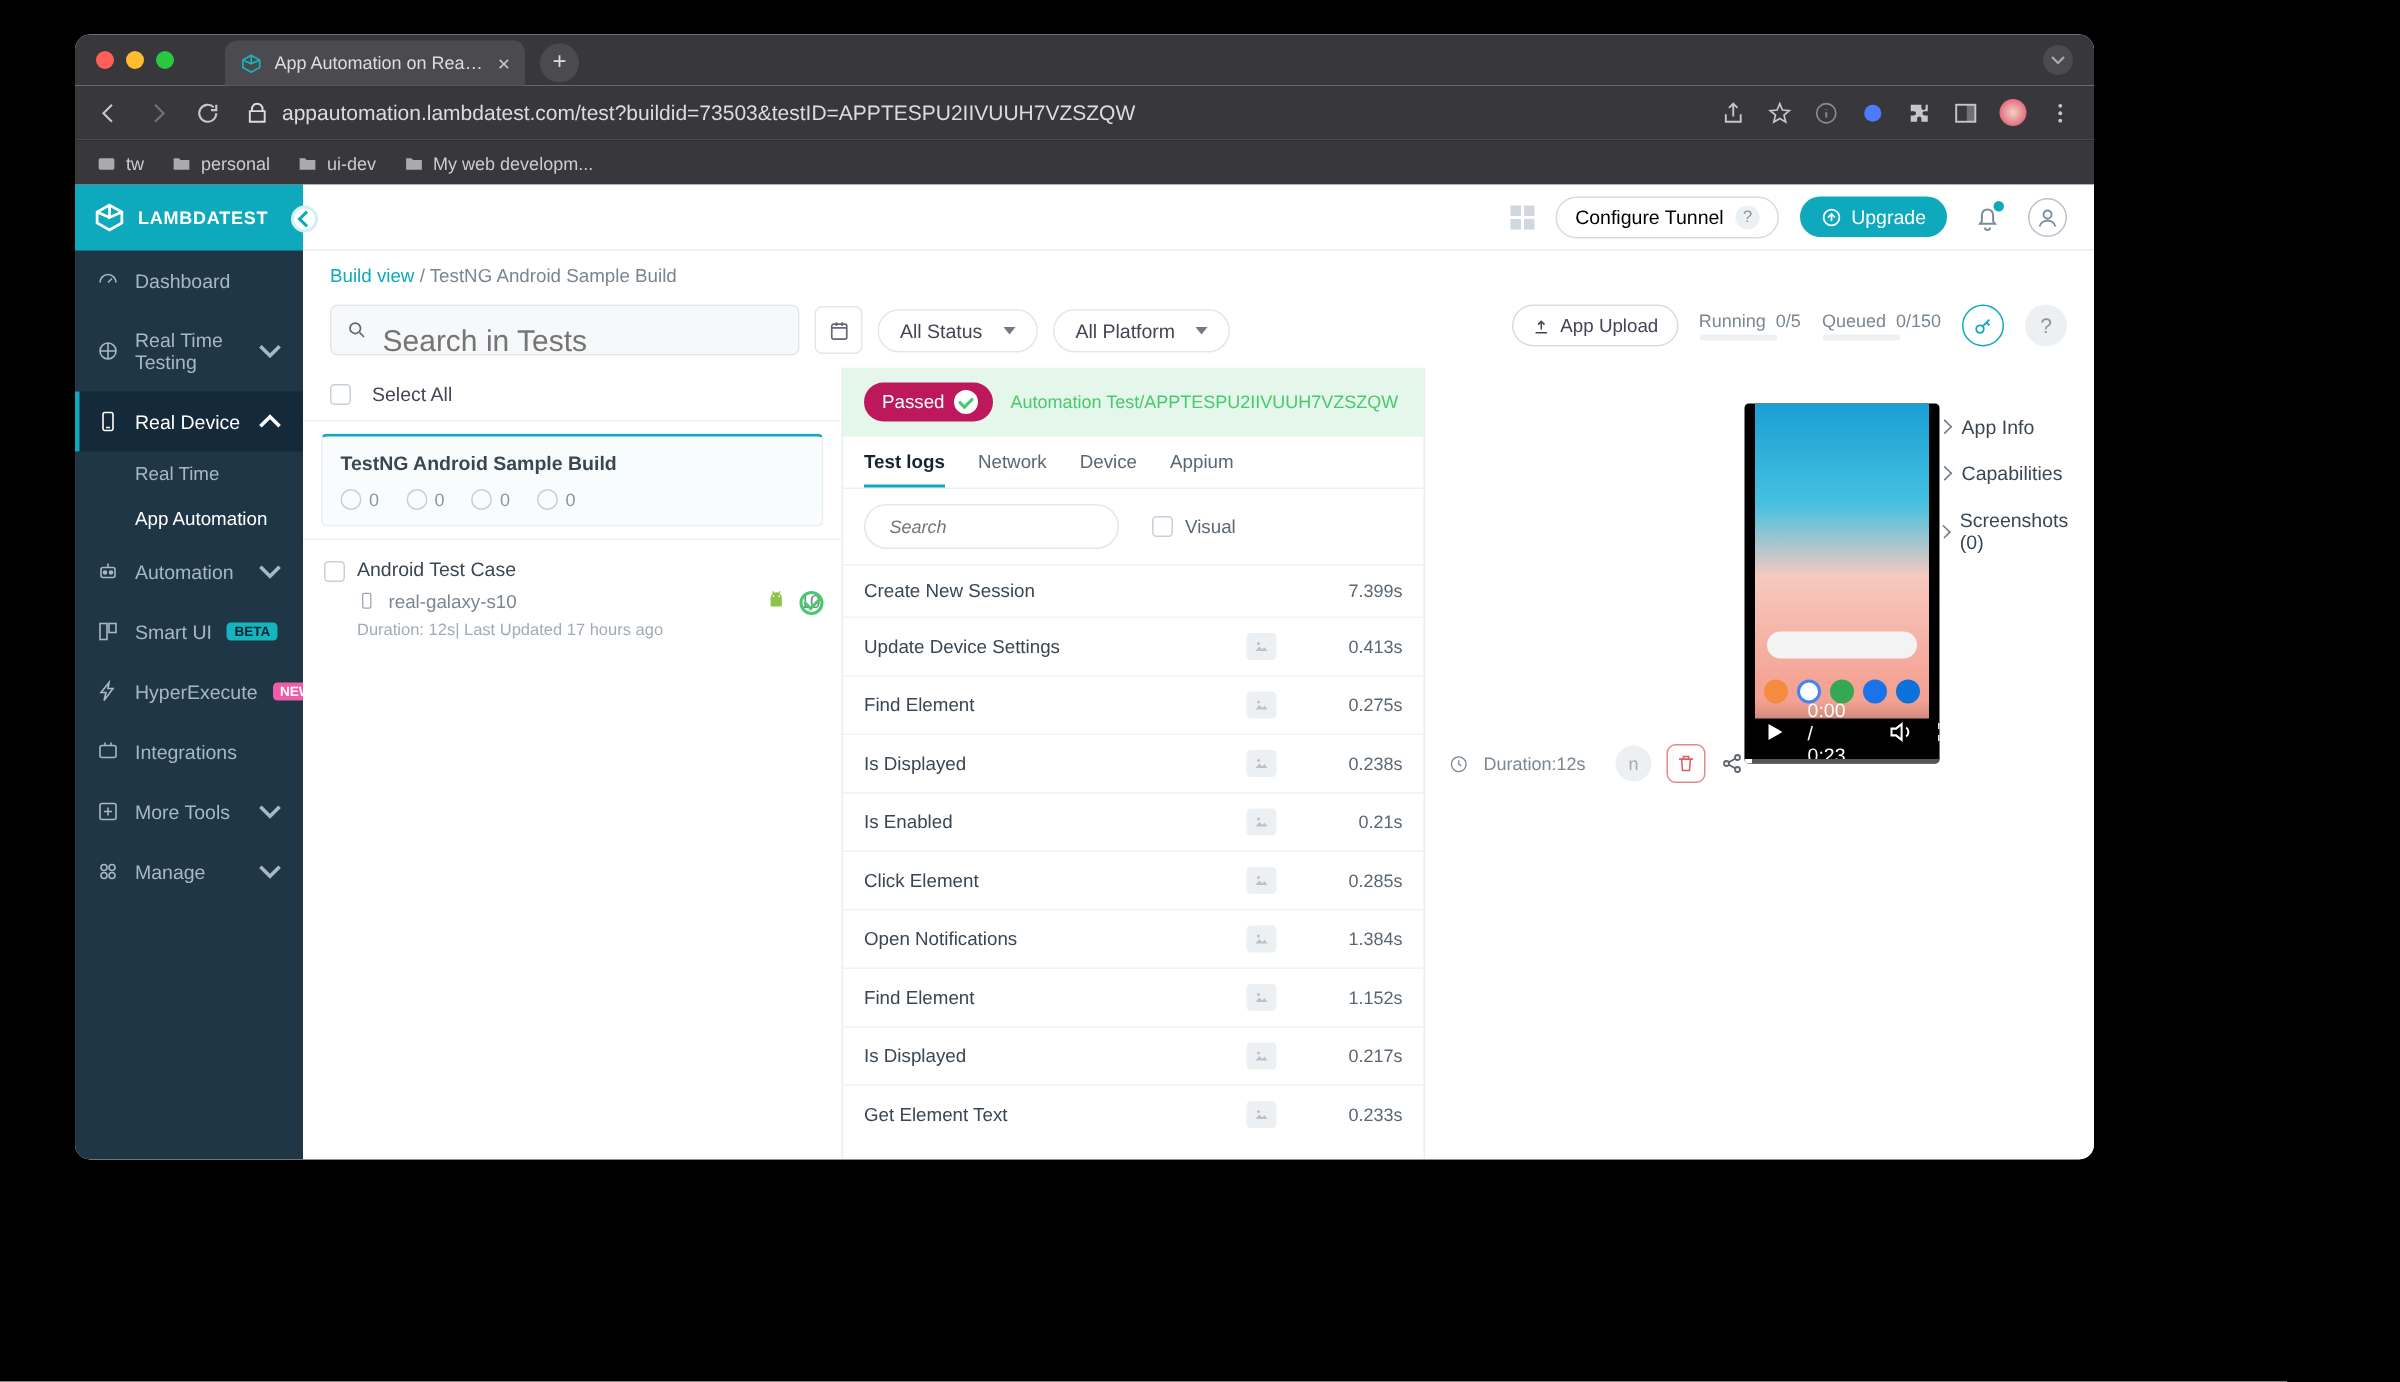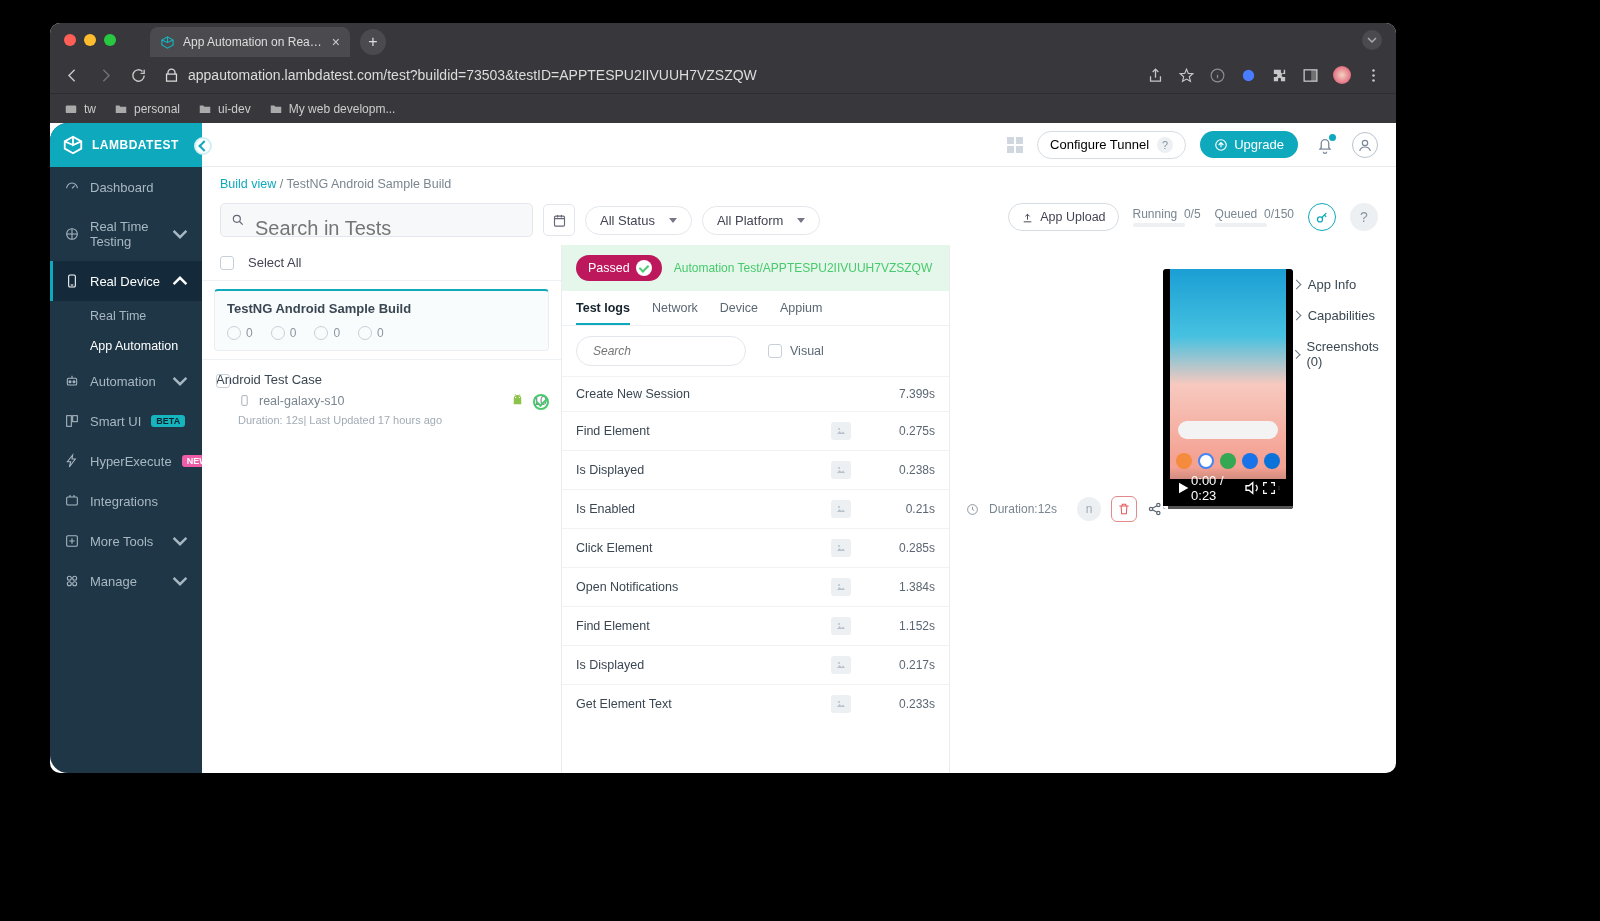--- a/index.html
+++ b/index.html
@@ -16,21 +16,21 @@
   .titlebar .menu-dot { margin-left:auto; margin-right:14px; width:20px; height:20px; border-radius:50%; background:#4b4a4f; display:flex; align-items:center; justify-content:center; }
   .menu-dot svg { width:10px; height:10px; fill:#aaa;}
   .urlbar { height: 36px; background: #38373b; display:flex; align-items:center; padding:0 14px; gap:16px; color:#c7c7c7; }
   .urlbar svg { width:17px; height:17px; fill:currentColor; }
   .url { flex:1; font-size: 14px; color: #dcdcdc; display:flex; gap:8px; align-items:center; }
   .urlicons { display:flex; gap:14px; align-items:center; }
   .avatar-small { width:18px; height:18px; border-radius:50%; background: radial-gradient(circle, #f3d2c1, #d46); }
   .bookmarks { height: 30px; background: #38373b; display:flex; align-items:center; padding:0 14px; gap:18px; color:#ccc; font-size:12px; border-top:1px solid #2d2c30;}
   .bm { display:flex; align-items:center; gap:6px;}
   .bm svg { width:14px; height:14px; fill:#aaa;}
-  .app { flex:1; display:flex; overflow:hidden;border-radius:18px; }
+  .app { flex:1; display:flex; overflow:hidden; }
   .sidebar { width: 152px; background: #1f3647; color: #a8b8c3; display:flex; flex-direction:column; font-size:13px; }
   .brand-row { height: 44px; background: #0fa9bd; color:#fff; display:flex; align-items:center; padding:0 12px; gap:0; font-weight:700; letter-spacing:0.5px; font-size:12px; position:relative;}
   .brand-row svg { width:22px; height:22px; stroke:#fff; fill:none; stroke-width:2; margin-right:8px;}
   .collapse { position:absolute; right:-10px; top:14px; width:18px; height:18px; background:#fff; border-radius:50%; border:2px solid #d0f0f3; display:flex; align-items:center;justify-content:center;}
   .collapse::after{content:"";width:6px;height:6px;border-left:2px solid #0fa9bd; border-bottom:2px solid #0fa9bd; transform:rotate(45deg); margin-left:2px;}
   .side-item { display:flex; align-items:center; gap:10px; padding: 12px 14px; cursor:pointer; }
   .side-item.active { background:#14293a; color:#fff; border-left:3px solid #0fa9bd; padding-left:11px;}
   .side-item svg { width:16px; height:16px; }
   .side-item .chev { margin-left:auto; }
   .sub-item { padding: 8px 14px 8px 40px; font-size:12.5px; }
@@ -67,21 +67,21 @@
   .key-btn{width:28px;height:28px;border:1.5px solid #0fa9bd;border-radius:14px;display:flex;align-items:center;justify-content:center;color:#0fa9bd;}
   .help-btn{width:28px;height:28px;background:#edf0f2;border-radius:50%;display:flex;align-items:center;justify-content:center;color:#8a96a1;font-size:14px;}
   .list-header{ padding:10px 18px; display:flex; align-items:center; gap:14px; font-size:13px; color:#445; border-bottom:1px solid #eef1f3;}
   .cb{width:14px;height:14px;border:1.5px solid #c7d0d8;border-radius:3px;}
   .build-card{ border:1px solid #eaeef1; border-top:2px solid #0fa9bd; border-radius:4px; margin:8px 12px; padding:10px 12px; background:#f9fcfd;}
   .build-card .t{ font-size:13px; font-weight:600; color:#3a4752; margin-bottom:10px;}
   .counts{ display:flex; gap:18px; }
   .cnt{ display:flex; align-items:center; gap:5px; font-size:12px; color:#8a96a1;}
   .cnt .ic{width:14px;height:14px;border:1.5px solid #c7d0d8;border-radius:50%;}
   .test-card{ padding:12px 14px; border-top:1px solid #eef1f3; position:relative;}
-  .test-card .tt{ font-size:13px; color:#3a4752; }
+  .test-card .tt{ font-size:13px; color:#3a4752; padding-left:22px;}
   .test-card .sub { font-size:12.5px; color:#7a8690; display:flex; align-items:center; gap:8px; padding-left:22px; margin-top:6px;}
   .test-card .meta { font-size:11px; color:#a1abb5; padding-left:22px; margin-top:6px;}
   .android-ic{width:15px;height:15px;color:#8cc34a;}
   .pass-ic{position:absolute; right:12px; top:34px; width:16px;height:16px;border-radius:50%;border:2px solid #49c96d;display:flex;align-items:center;justify-content:center;}
   .pass-ic::after{content:"";width:5px;height:8px;border-right:2px solid #49c96d;border-bottom:2px solid #49c96d;transform:rotate(45deg);margin-bottom:2px;}
   .status-banner{ background:#e4f7ea; padding:10px 14px; display:flex; align-items:center; gap:12px; font-size:12px;}
   .pill-passed{ background:#be185d; color:#fff; border-radius:16px; padding:5px 10px 5px 12px; display:flex; align-items:center; gap:6px; font-size:12.5px;}
   .pill-passed .ck{width:16px;height:16px;border-radius:50%;background:#fff;display:flex;align-items:center;justify-content:center;}
   .pill-passed .ck::after{content:"";width:4px;height:7px;border-right:2px solid #49c96d;border-bottom:2px solid #49c96d;transform:rotate(45deg);margin-bottom:1px;}
   .banner-link{ color:#49c96d; }
@@ -101,21 +101,21 @@
   .duration-row{ display:flex; align-items:center; font-size:12px; color:#7a8690; gap:10px;}
   .duration-row .sp{flex:1;}
   .action-ic{ width:26px;height:26px;border:1.5px solid #e28a8a; color:#e05b5b; border-radius:6px; display:flex; align-items:center; justify-content:center;}
   .circle-n{width:24px;height:24px;border-radius:50%;background:#edf0f2;color:#a1abb5;font-size:12px;display:flex;align-items:center;justify-content:center;}
   .share-ic{color:#5b6773;}
   .video-box{ margin-top:10px; width:100%; height:240px; background:#000; border-radius:3px; position:relative; overflow:hidden;}
   .phone-screen{ position:absolute; left:50%; top:0; transform:translateX(-50%); width:116px; height:210px; background:linear-gradient(180deg,#1a9fd4 0%, #46c1e0 32%, #f7c9bf 55%, #f4a293 90%);}
   .phone-screen .bar{position:absolute;bottom:40px;left:8px;right:8px;height:18px;background:#f3f3f3;border-radius:10px;}
   .phone-screen .apps{position:absolute;bottom:10px;left:0;right:0;display:flex;justify-content:center;gap:6px;}
   .phone-screen .apps span{width:16px;height:16px;border-radius:50%;}
-  .video-controls{position:absolute;bottom:0;left:0;right:0;height:42px;background:linear-gradient(transparent,rgba(0,0,0,0.5));display:flex;align-items:center;padding:0 12px;color:#fff;font-size:13px;}
+  .video-controls{position:absolute;bottom:0;left:0;right:0;height:42px;background:linear-gradient(transparent,rgba(0,0,0,0.5));display:flex;align-items:center;padding:0 12px;gap:14px;color:#fff;font-size:13px;}
   .video-controls .sp{flex:1;}
   .progress{position:absolute;bottom:0;left:0;right:0;height:3px;background:#555;}
   .progress .fill{height:100%;width:4%;background:#fff;}
   .device-info{ margin-top:10px; font-size:13px; color:#3a4752; display:flex; gap:16px;}
   .accordion{ margin-top:10px;}
   .acc-item{ padding:8px 0; font-size:13px; color:#3a4752; display:flex; align-items:center; gap:8px; cursor:pointer;}
   .acc-item::before{content:"";width:6px;height:6px;border-right:1.5px solid #6c7884;border-bottom:1.5px solid #6c7884;transform:rotate(-45deg);}
   .header2{ display:flex; }
   .header2 .left{ display:flex; flex-direction:column; flex-shrink:0;}
   .header2 .right-controls{ flex:1; display:flex; align-items:center; justify-content:flex-end; gap:14px; padding-top:30px;}
@@ -480,20 +480,30 @@
               <span>Visual</span>
             </div>
           </div>
           <div class="log-list" id="log-list">
               <div class="log-item">
                 <div class="nm">Create New Session</div>
                 <div style="width:44px"></div>
                 <div class="dur">7.399s</div>
               </div>
               <div class="log-item">
+                <div class="nm">Update Device Settings</div>
+                <div class="img-ic">
+                  <svg viewBox="0 0 24 24">
+                    <path d="M4 18l5-6 4 4 3-3 4 5Z"></path>
+                    <circle cx="8" cy="8" r="2"></circle>
+                  </svg>
+                </div>
+                <div class="dur">0.413s</div>
+              </div>
+              <div class="log-item">
                 <div class="nm">Find Element</div>
                 <div class="img-ic">
                   <svg viewBox="0 0 24 24">
                     <path d="M4 18l5-6 4 4 3-3 4 5Z"></path>
                     <circle cx="8" cy="8" r="2"></circle>
                   </svg>
                 </div>
                 <div class="dur">0.275s</div>
               </div>
               <div class="log-item">

